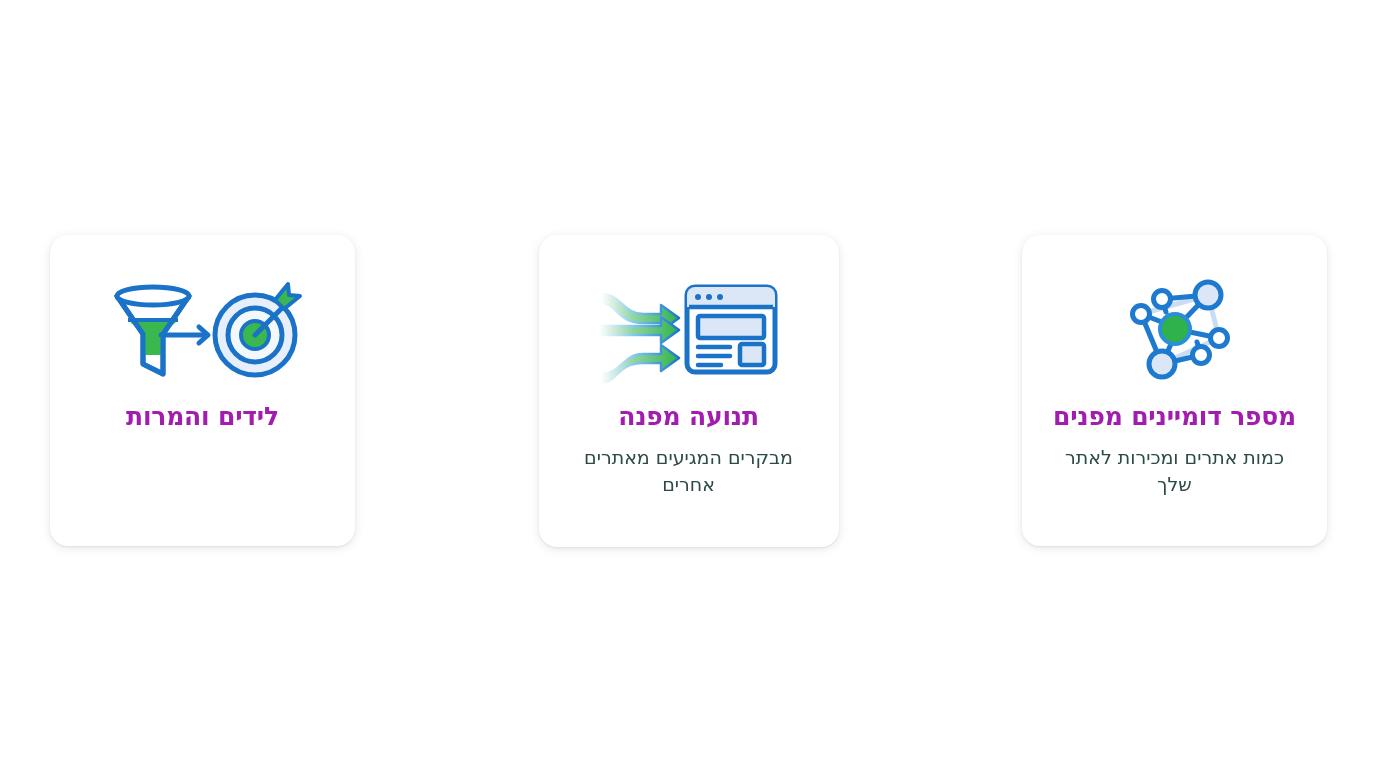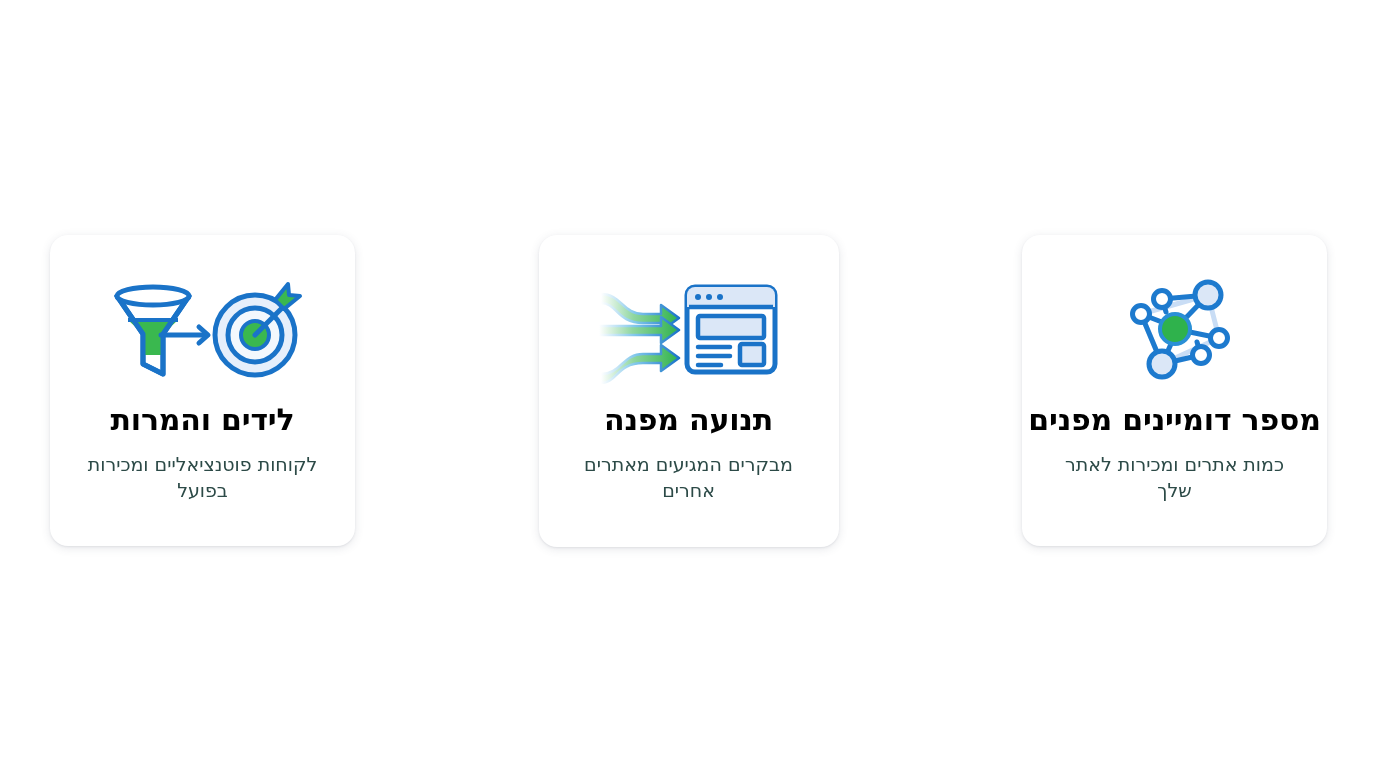--- a/index.html
+++ b/index.html
@@ -52,23 +52,23 @@
     width: 220px;
     height: 108px;
     display: flex;
     align-items: center;
     justify-content: center;
     margin-bottom: 16px;
   }
   .icon-wrap svg { display: block; }
 
   .card-title {
-    font-size: 30px;
+    font-size: 25px;
     font-weight: 700;
-    color: #000000;
+    color: #a21caf;
     line-height: 1.25;
     letter-spacing: -0.2px;
     margin-bottom: 12px;
     white-space: nowrap;
   }
 
   .card-desc {
     font-size: 19px;
     font-weight: 400;
     color: #2c4a47;
@@ -174,16 +174,15 @@
         <g>
           <circle cx="152" cy="57" r="40" fill="#e6effb" stroke="#1a73c8" stroke-width="5"></circle>
           <circle cx="152" cy="57" r="27" fill="#f3f8fd" stroke="#1a73c8" stroke-width="5"></circle>
           <circle cx="152" cy="57" r="14" fill="#3ab84f" stroke="#1a73c8" stroke-width="4"></circle>
           <line x1="152" y1="57" x2="184" y2="25" stroke="#1a73c8" stroke-width="5" stroke-linecap="round"></line>
           <path d="M172 22 L181 31 L197 18 L186 17 L185 6 Z" fill="#3ab84f" stroke="#1a73c8" stroke-width="4" stroke-linejoin="round"></path>
         </g>
       </svg>
     </div>
     <div class="card-title">לידים והמרות</div>
-    <div class="card-desc">לקוחות פוטנציאליים ומכירות בפועל</div>
   </div>
 
 </div>
 
 </body></html>

